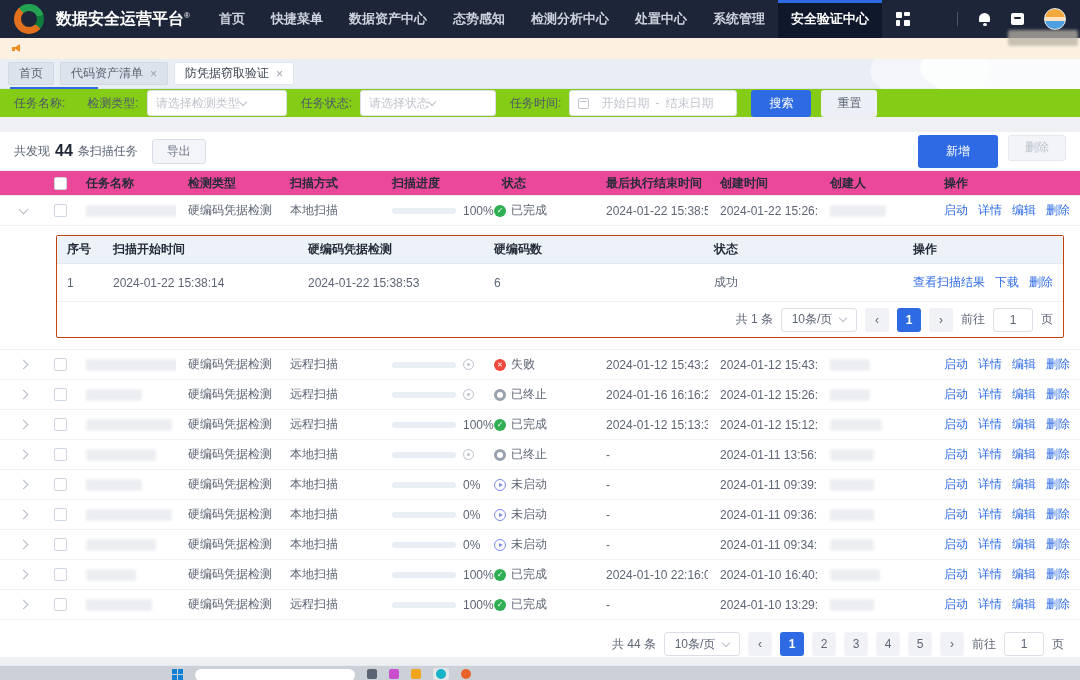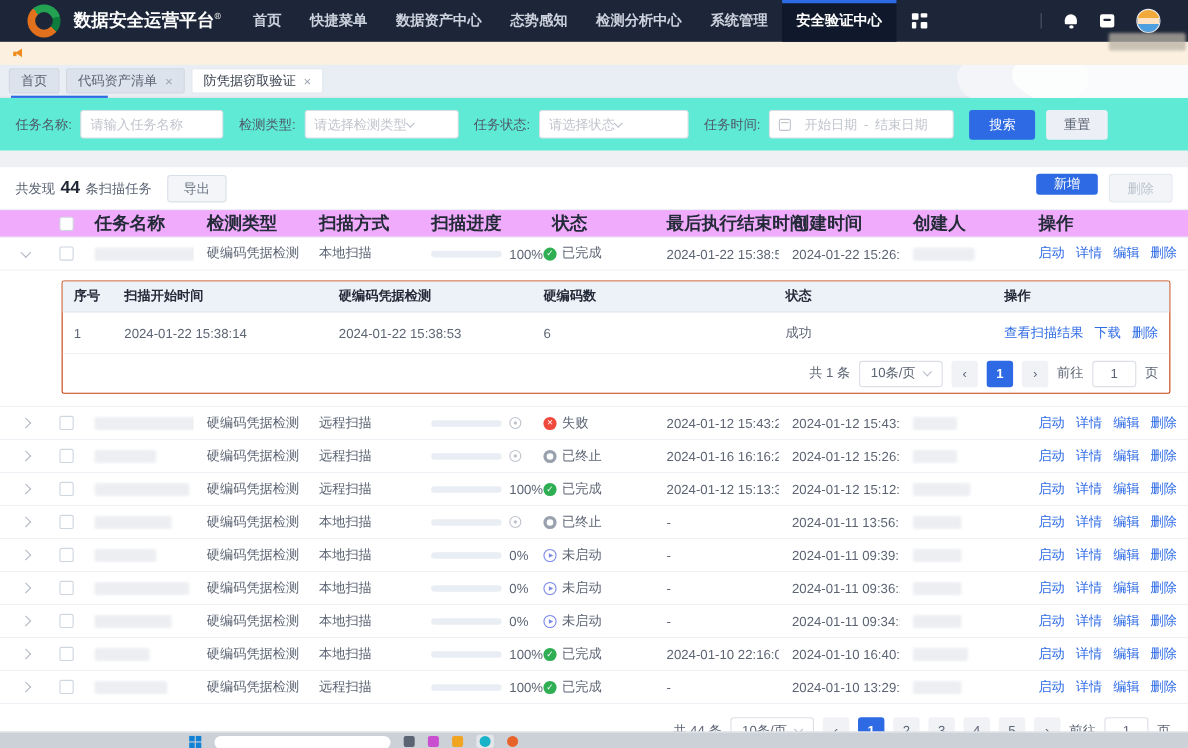--- a/index.html
+++ b/index.html
@@ -1,20 +1,20 @@
 <!DOCTYPE html>
 <html><head>
 <meta charset="utf-8">
 <style>
   *{margin:0;padding:0;box-sizing:border-box}
   body{font-family:"Liberation Sans","DejaVu Sans",sans-serif;background:#9aa0a8}
   .screen{position:relative;width:1080px;height:680px;background:#eef0f4;overflow:hidden}
 
   
-  .nav{height:38px;background:#1d2638;display:flex;align-items:center;padding:0 25px;position:relative}
+  .nav{height:38px;background:#1d2638;display:flex;align-items:center;padding:0 14px;position:relative}
   .logo{width:30px;height:30px;border-radius:50%;flex:none;position:relative;
     background:conic-gradient(from 210deg,#e2701d 0 30%,#23a351 30% 62%,#0e7c3c 62% 78%,#e2701d 78% 100%)}
   .logo::after{content:"";position:absolute;inset:7px;border-radius:50%;background:#1d2638}
   .brand{color:#fff;font-size:16px;font-weight:700;margin:0 16px 0 12px;white-space:nowrap}
   .brand sup{font-size:8px;font-weight:400}
   .menu{display:flex;align-items:stretch;height:38px}
   .mi{padding:0 13px;display:flex;align-items:center;font-size:13px;font-weight:600;color:#ccd2dd;cursor:pointer;white-space:nowrap}
   .mi.active{background:#10192c;color:#fff;box-shadow:inset 0 3px 0 #2d6ae3}
   .apps{width:14px;height:14px;margin-left:14px;align-self:center;display:grid;grid-template-columns:6px 6px;grid-template-rows:6px 6px;gap:2px}
   .apps b{background:#fff;border-radius:1px}
@@ -39,47 +39,47 @@
   .tabs{height:30px;background:#e9edf4;display:flex;align-items:center;padding:0 8px;position:relative;border-bottom:1px solid #dde3ec}
   .tab{height:23px;display:flex;align-items:center;gap:7px;padding:0 10px;margin-right:6px;font-size:12px;color:#5a6373;background:#dde3ec;border:1px solid #d2d8e3;border-radius:2px;cursor:pointer;white-space:nowrap}
   .tab.active{background:#fff;color:#39424f;border-color:#e2e7ef}
   .tab .x{color:#9aa3af;font-size:12px;line-height:1}
   .tab-indicator{position:absolute;left:10px;bottom:-1px;width:88px;height:2px;background:#2d6ae3}
   .swoosh{position:absolute;right:0;top:0;width:210px;height:30px;overflow:hidden;pointer-events:none}
   .swoosh::before{content:"";position:absolute;right:-40px;top:-26px;width:200px;height:70px;border-radius:50%;background:rgba(255,255,255,.75)}
   .swoosh::after{content:"";position:absolute;right:90px;top:-18px;width:120px;height:60px;border-radius:50%;background:rgba(255,255,255,.45)}
 
   
-  .filterbar{height:48px;background:#5eead4;display:flex;align-items:center;padding:0 14px;font-size:12px;color:#4e5769;white-space:nowrap}
+  .filterbar{height:28px;background:#84cc16;display:flex;align-items:center;padding:0 14px;font-size:12px;color:#4e5769;white-space:nowrap}
   .flabel{margin-right:8px}
   .fgroup{display:flex;align-items:center;margin-right:14px}
   .inp{height:26px;border:1px solid #dcdfe6;border-radius:3px;background:#fff;display:flex;align-items:center;padding:0 8px;color:#c0c4cc;font-size:12px}
   input.inp{outline:none}
   input.inp::placeholder{color:#c0c4cc}
   .sel{}
   .car{width:6px;height:6px;border-right:1.2px solid #b8bec9;border-bottom:1.2px solid #b8bec9;transform:rotate(45deg);margin-top:-3px;flex:none}
   .cal{width:11px;height:11px;border:1px solid #c0c4cc;border-radius:2px;position:relative;margin-right:6px;flex:none}
   .cal::before{content:"";position:absolute;left:1px;right:1px;top:2px;height:1px;background:#c0c4cc}
   .btn{height:27px;border-radius:3px;font-size:12px;display:flex;align-items:center;cursor:pointer;border:none}
   .btn-primary{background:#2d6ae3;color:#fff;padding:0 18px}
   .btn-plain{background:#eceff5;color:#5c6575;padding:0 16px}
   .gapbar{height:15px;background:#eef0f4}
 
   
   .content{background:#fff;height:525px;position:relative}
   .toolbar{height:38px;display:flex;align-items:center;padding:0 14px;font-size:12px;color:#5a6373}
   .count{font-size:16px;font-weight:700;color:#1f2633;margin:0 5px}
   .btn-ghost{height:25px;padding:0 14px;margin-left:14px;border:1px solid #d9dfe8;background:#f3f5f9;border-radius:3px;color:#6b7485;font-size:12px;display:flex;align-items:center;cursor:pointer}
   .tb-right{margin-left:auto;display:flex;gap:10px}
-  .btn-add{height:19px;padding:0 16px}
+  .btn-add{height:33px;padding:0 28px}
   .btn-del{height:26px;padding:0 16px;background:#f2f4f8;color:#bcc3ce;border:1px solid #e5e9f0}
 
   
   .table{--cols:46px 28px 102px 102px 102px 110px 104px 114px 110px 96px 1fr}
-  .thead{display:grid;grid-template-columns:var(--cols);height:26px;align-items:center;background:#f0abfc;border-top:1px solid #edf0f5;border-bottom:1px solid #e8ecf3;font-size:16px;font-weight:700;color:#242b38}
+  .thead{display:grid;grid-template-columns:var(--cols);height:26px;align-items:center;background:#ec4899;border-top:1px solid #edf0f5;border-bottom:1px solid #e8ecf3;font-size:12px;font-weight:700;color:#242b38}
   .th{padding-left:12px;white-space:nowrap}
   .th.op{padding-left:30px}
   .trow{display:grid;grid-template-columns:var(--cols);height:30px;align-items:center;border-bottom:1px solid #eef1f6;font-size:12px;color:#5d6574;background:#fff}
   .td{padding-left:12px;white-space:nowrap;overflow:hidden}
   .cc{display:flex;justify-content:center;align-items:center}
   .chev{width:7px;height:7px;border-right:1.5px solid #b3bac5;border-bottom:1.5px solid #b3bac5;transform:rotate(-45deg);cursor:pointer}
   .chev.open{transform:rotate(45deg);margin-top:-3px}
   .cb{width:13px;height:13px;border:1px solid #cfd6e0;border-radius:2px;background:#fff;cursor:pointer}
   .blob{display:inline-block;height:12px;border-radius:2px;background:#d9dde4;opacity:.5;filter:blur(1.5px);vertical-align:middle}
   .pcell{display:flex;align-items:center;padding-left:12px}
@@ -132,20 +132,21 @@
 
   <header class="nav">
     <div class="logo"></div>
     <div class="brand"><span>数据安全运营平台</span><sup>®</sup></div>
     <nav class="menu" id="menu">
         <span class="mi">首页</span>
         <span class="mi">快捷菜单</span>
         <span class="mi">数据资产中心</span>
         <span class="mi">态势感知</span>
         <span class="mi">检测分析中心</span>
+        <span class="mi">处置中心</span>
         <span class="mi">系统管理</span>
         <span class="mi active">安全验证中心</span>
       </nav>
     <span class="apps">
         <b></b>
         <b></b>
         <b></b>
         <b></b>
       </span>
     <div class="nav-right">
@@ -173,21 +174,20 @@
       </div>
       <div class="tab active">
         <span>防凭据窃取验证</span>
         <span class="x">×</span>
       </div>
     </div>
 
   <div class="filterbar">
     <div class="fgroup">
       <span class="flabel">任务名称:</span>
-      <input class="inp" style="width: 130px;" placeholder="请输入任务名称">
     </div>
     <div class="fgroup">
       <span class="flabel">检测类型:</span>
       <div class="inp sel" style="width:140px">
         <span>请选择检测类型</span>
         <span class="car"></span>
       </div>
     </div>
     <div class="fgroup">
       <span class="flabel">任务状态:</span>

